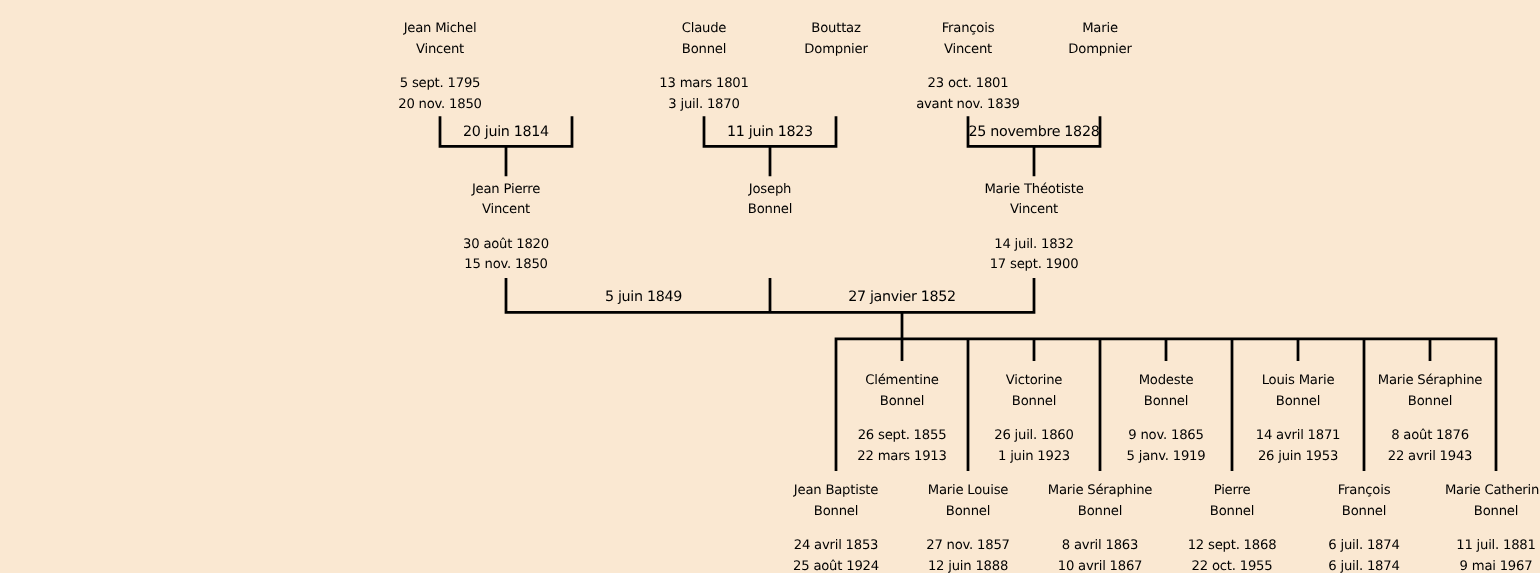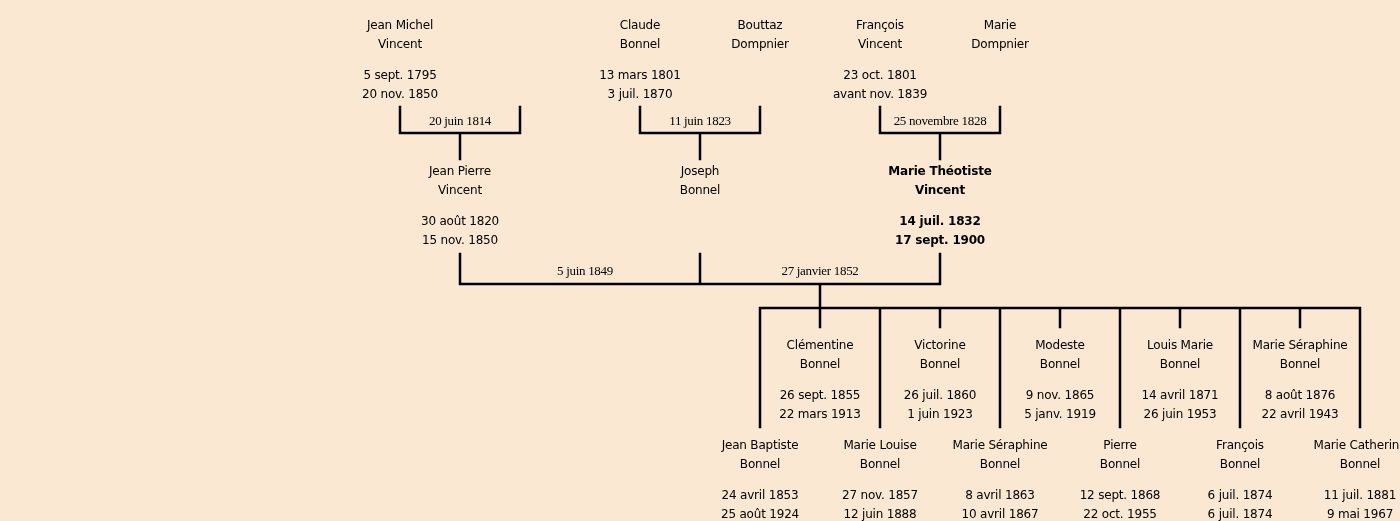--- a/index.html
+++ b/index.html
@@ -15,30 +15,29 @@
   .person{
     position:absolute;
     width:140px;
     text-align:center;
     font-size:12px;
     line-height:19px;
     letter-spacing:-0.2px;
     cursor:pointer;
   }
   .person .dates{margin-top:12px;}
-  .person.emph{font-weight:bold;}
+  .person.emph{font-weight:normal;}
   .mlabel{
     position:absolute;
     transform:translateX(-50%);
     font-size:13px;
     letter-spacing:-0.3px;
     white-space:nowrap;
     text-align:center;
     line-height:18px;
-    font-family:Liberation Serif, serif;
   }
 </style>
 </head>
 <body>
 
 <div id="canvas">
 
   <svg class="lines" width="1400" height="521" viewBox="0 0 1400 521">
     <path fill="none" stroke="#000000" stroke-width="2.5" stroke-linecap="square" d="
       M400 107 V133 H520 V107 M460 133 V159

